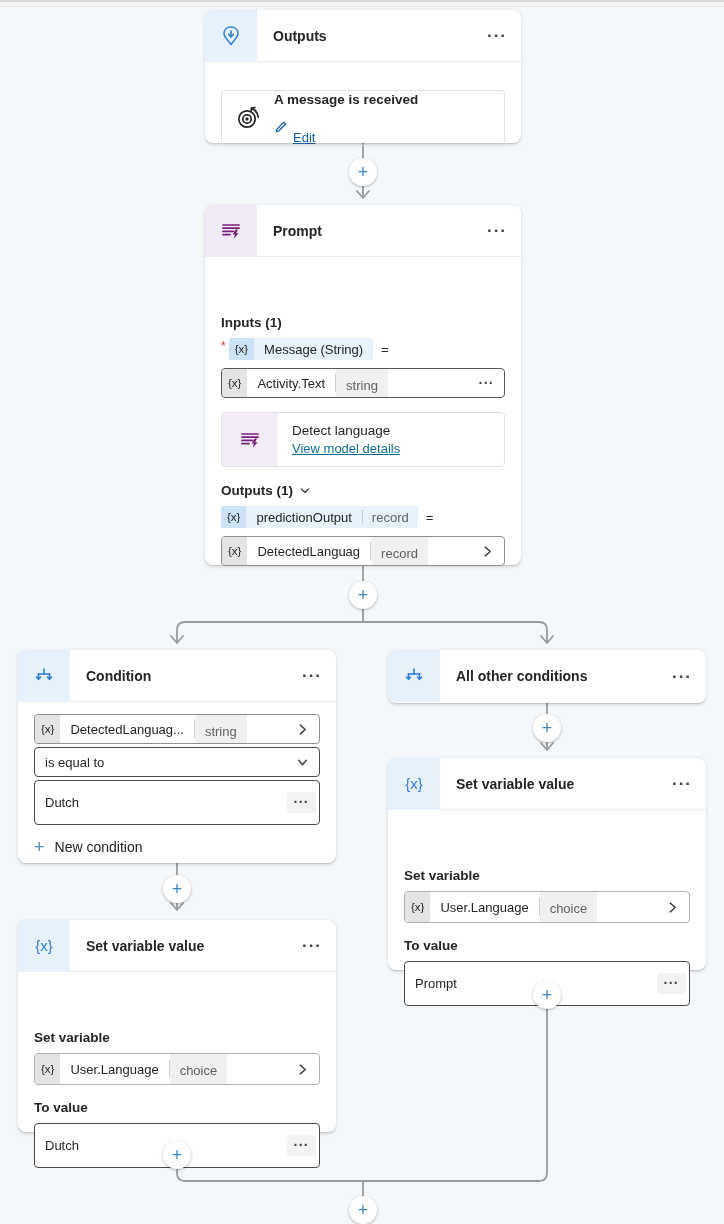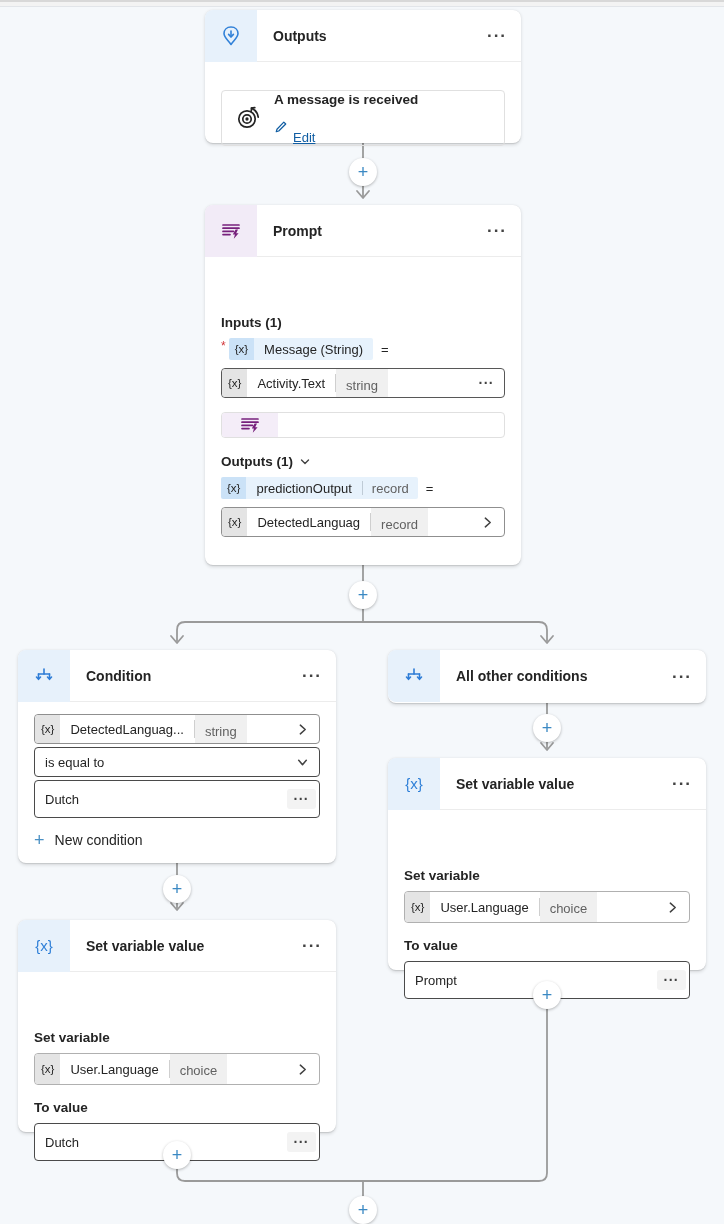--- a/index.html
+++ b/index.html
@@ -60,21 +60,21 @@
   .model-link { font-size:13px; color:#0b6e99; text-decoration:underline; cursor:pointer; }
 
   .inner-action { display:flex; align-items:center; gap:12px; border:1px solid #e0e0e0; border-radius:4px;
                   margin:12px 0 0 0; padding:8px 12px; height:56px; }
   .ia-title { font-size:13.5px; font-weight:700; color:#242424; }
   .ia-edit { display:flex; align-items:center; gap:5px; margin-top:3px; }
   .edit-link { font-size:13px; color:#115ea3; text-decoration:underline; cursor:pointer;margin-top:20px; }
 
   .select-box { display:flex; align-items:center; height:30px; border:1px solid #4a4a4a; border-radius:4px;
                 margin-top:3px; font-size:13px; color:#242424; background:#fff; padding-left:10px; }
-  .input-box { display:flex; align-items:center; height:38px; border:1px solid #4a4a4a; border-radius:4px;
+  .input-box { display:flex; align-items:center; height:45px; border:1px solid #4a4a4a; border-radius:4px;
                margin-top:3px; font-size:13px; color:#242424; background:#fff; padding-left:10px; }
   .new-cond { display:flex; align-items:center; gap:10px; margin-top:13px; cursor:pointer; }
   .new-cond .plus-glyph { color:#4a90c4; font-size:18px; font-weight:400; line-height:1; }
   .new-cond-label { font-size:14px; color:#242424; }
 
   .plus-circle { position:absolute; width:28px; height:28px; border-radius:50%; background:#fff;
                  box-shadow:0 1px 3px rgba(0,0,0,.28); display:flex; align-items:center; justify-content:center;
                  color:#3b89c3; font-size:18px; font-weight:400; line-height:1; cursor:pointer; user-select:none; }
 </style>
 </head>
@@ -184,20 +184,24 @@
           <svg width="24" height="24" viewBox="0 0 24 24">
             <g stroke="#77207c" stroke-width="1.7" fill="none" stroke-linecap="round">
               <path d="M4 6 H20"></path>
                 <path d="M4 9.2 H20"></path>
                 <path d="M4 12.4 H14.5"></path>
                 <path d="M4 15.6 H11"></path>
             </g>
             <path d="M16.6 10.5 L13.8 15.4 H15.9 L14.8 19.8 L19.6 14.2 H17.2 L19 10.5 Z" fill="#77207c"></path>
           </svg>
         </div>
+        <div class="model-text">
+          <div class="model-title">Detect language</div>
+          <div class="model-link">View model details</div>
+        </div>
       </div>
 
       <div class="sec-label" style="margin-top:16px;">
         <span>Outputs (1)</span>
         <svg width="12" height="12" viewBox="0 0 12 12">
           <path d="M2.5 4 L6 7.5 L9.5 4" stroke="#424242" stroke-width="1.4" fill="none" stroke-linecap="round" stroke-linejoin="round"></path>
         </svg>
       </div>
 
       <div class="token-row">

